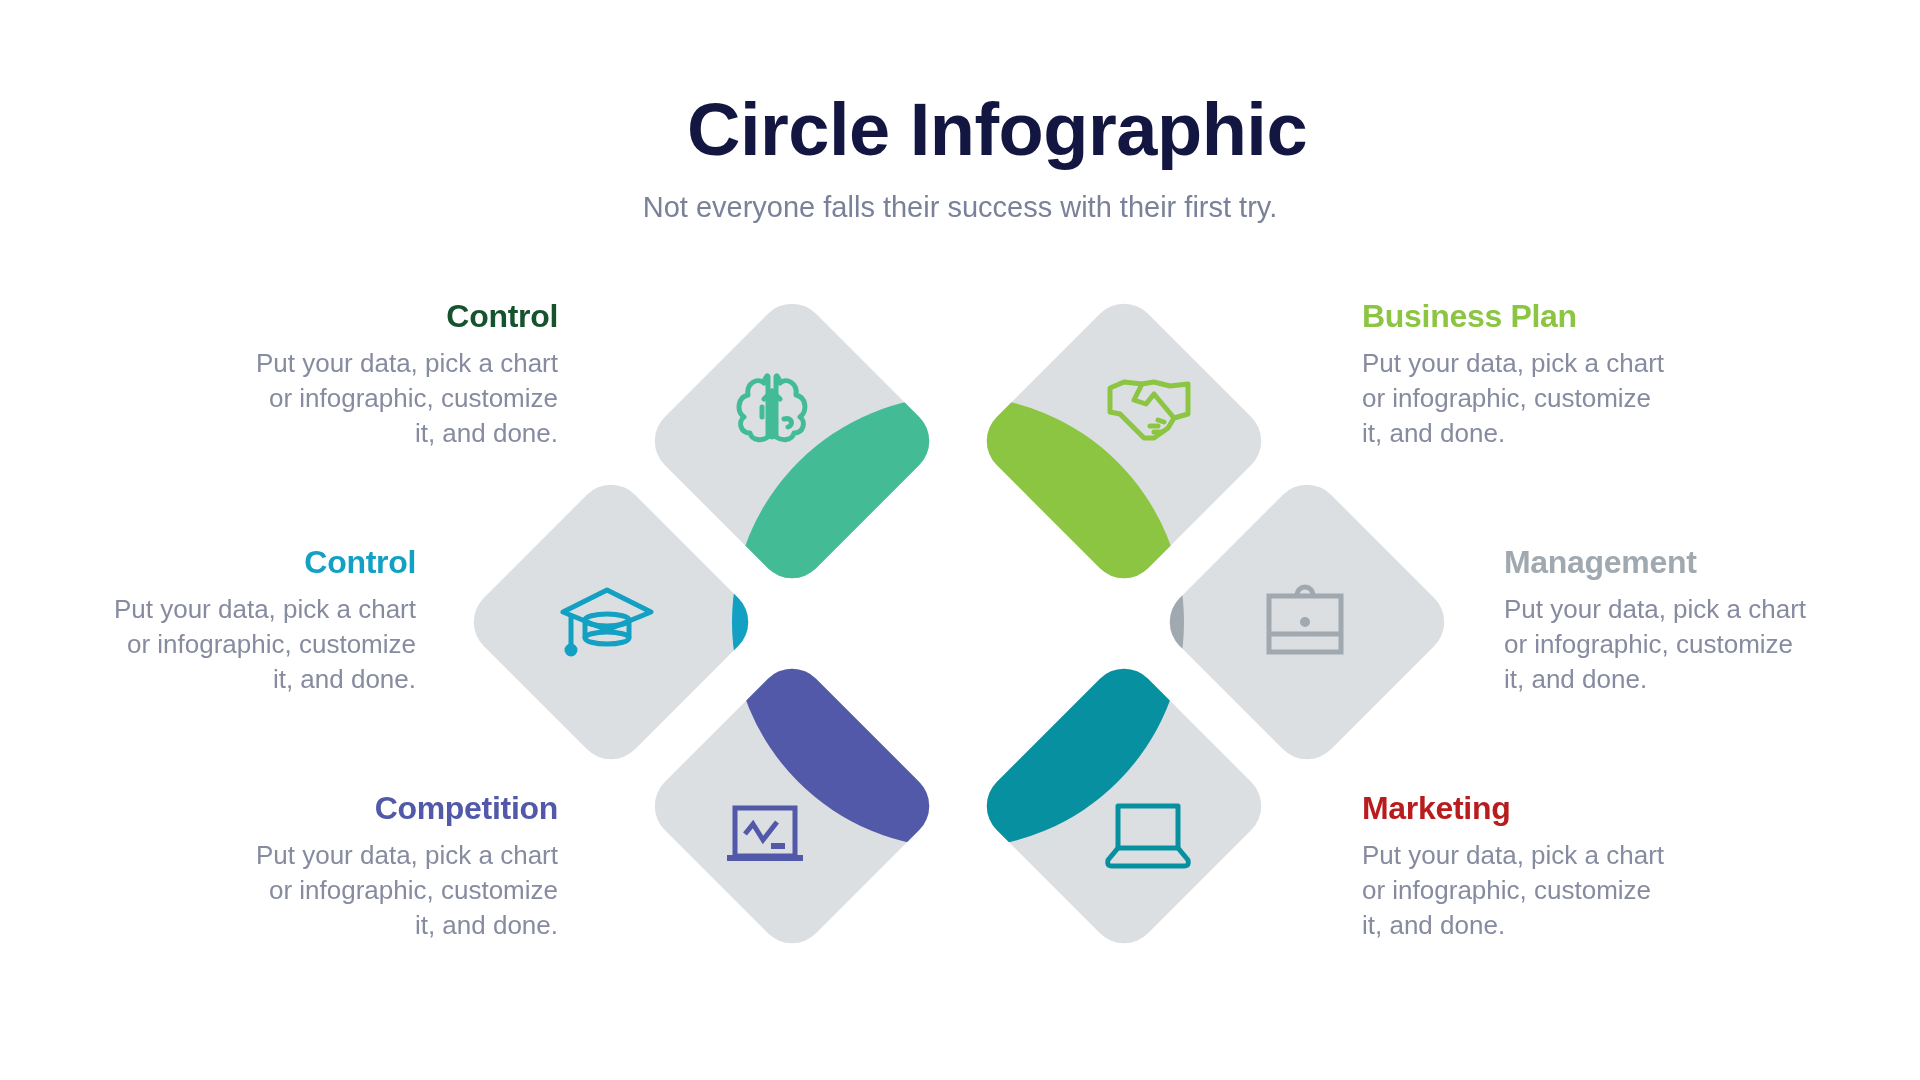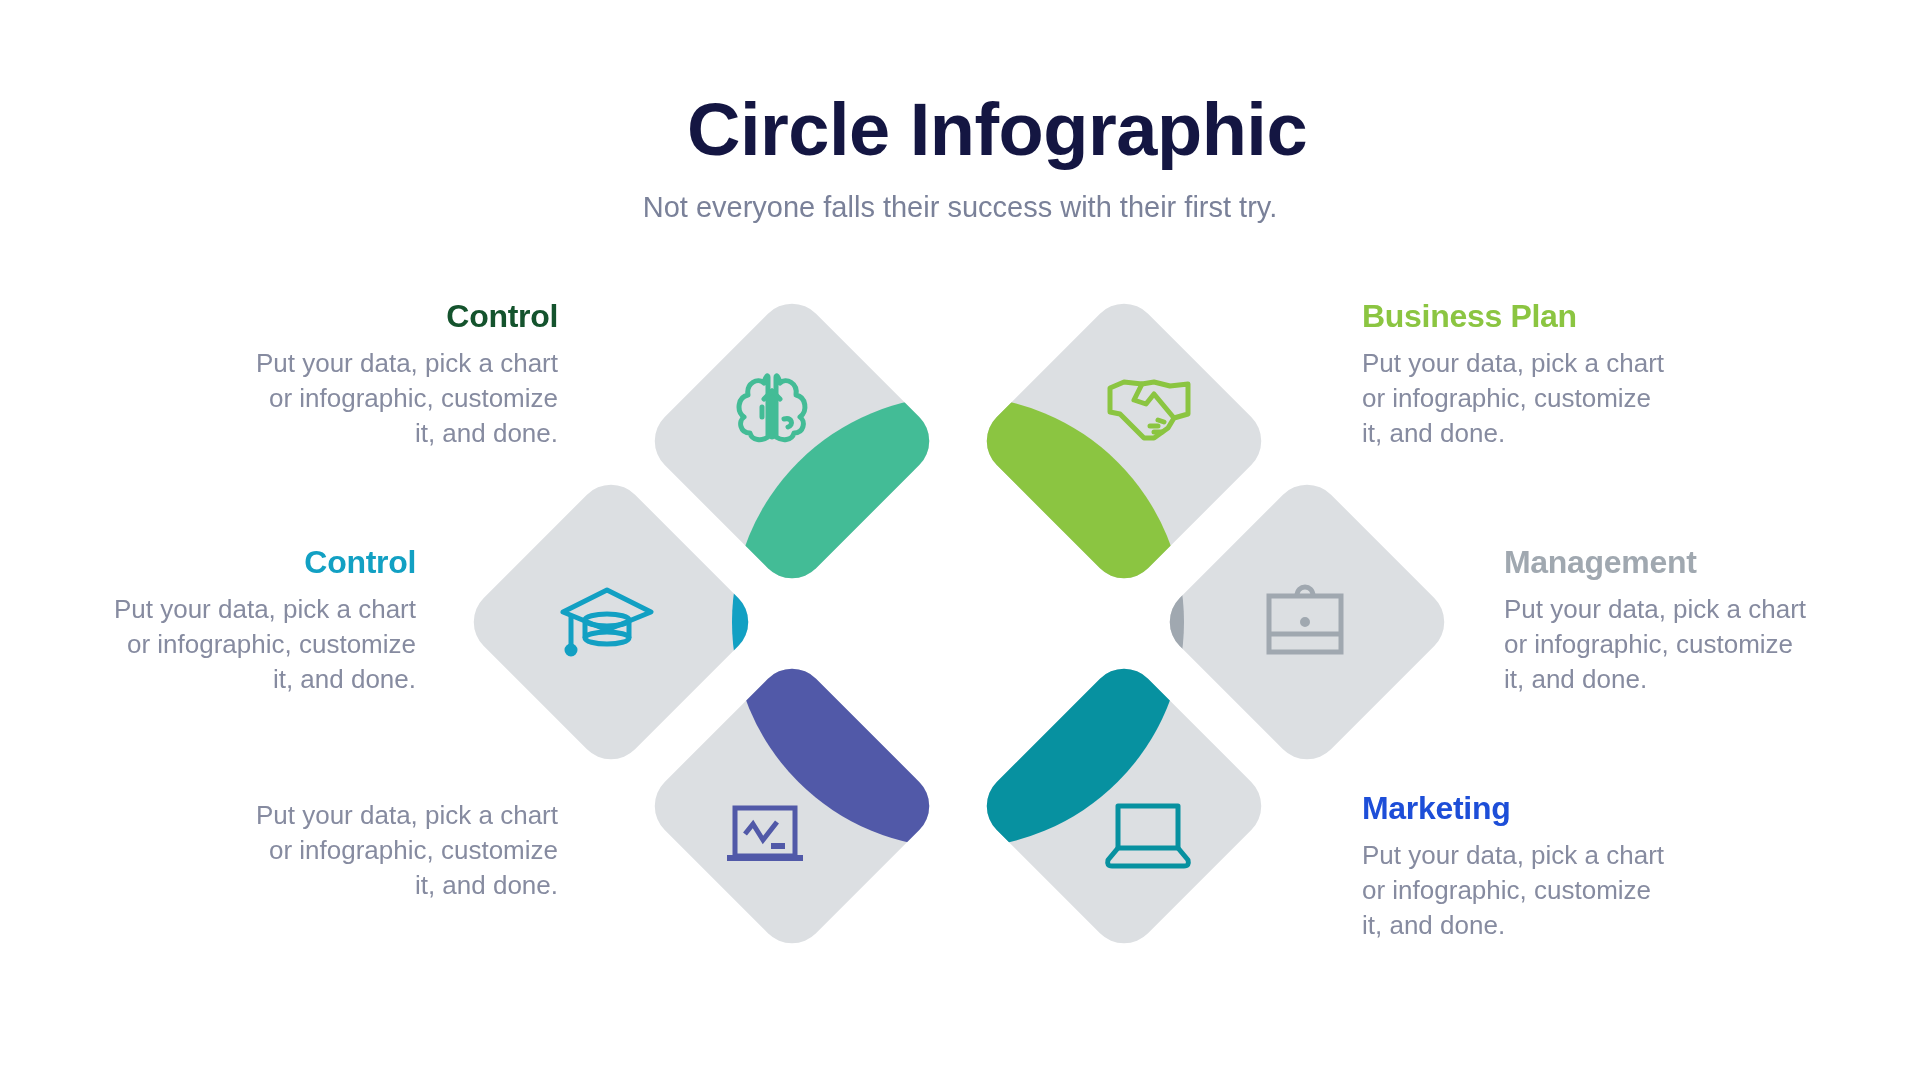--- a/index.html
+++ b/index.html
@@ -149,27 +149,28 @@
 <div class="block right" style="left:1504px; top:542px;">
   <h3 style="color:#A0A8B0">Management</h3>
   <p>
     <span>Put your data, pick a chart</span><br>
     <span>or infographic, customize</span><br>
     <span>it, and done.</span>
   </p>
 </div>
 
 <div class="block left" style="left:238px; top:788px;">
+  <h3 style="color:#5159A8">Competition</h3>
   <p>
     <span>Put your data, pick a chart</span><br>
     <span>or infographic, customize</span><br>
     <span>it, and done.</span>
   </p>
 </div>
 
 <div class="block right" style="left:1362px; top:788px;">
-  <h3 style="color:#1d4ed8">Marketing</h3>
+  <h3 style="color:#b91c1c">Marketing</h3>
   <p>
     <span>Put your data, pick a chart</span><br>
     <span>or infographic, customize</span><br>
     <span>it, and done.</span>
   </p>
 </div>
 
 </body></html>

